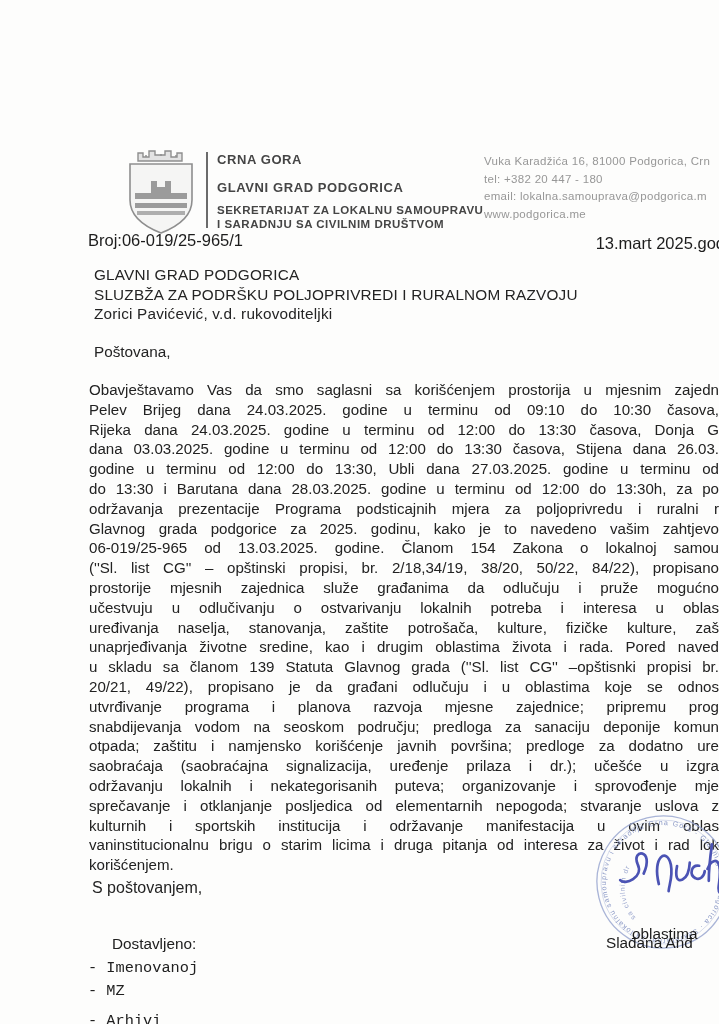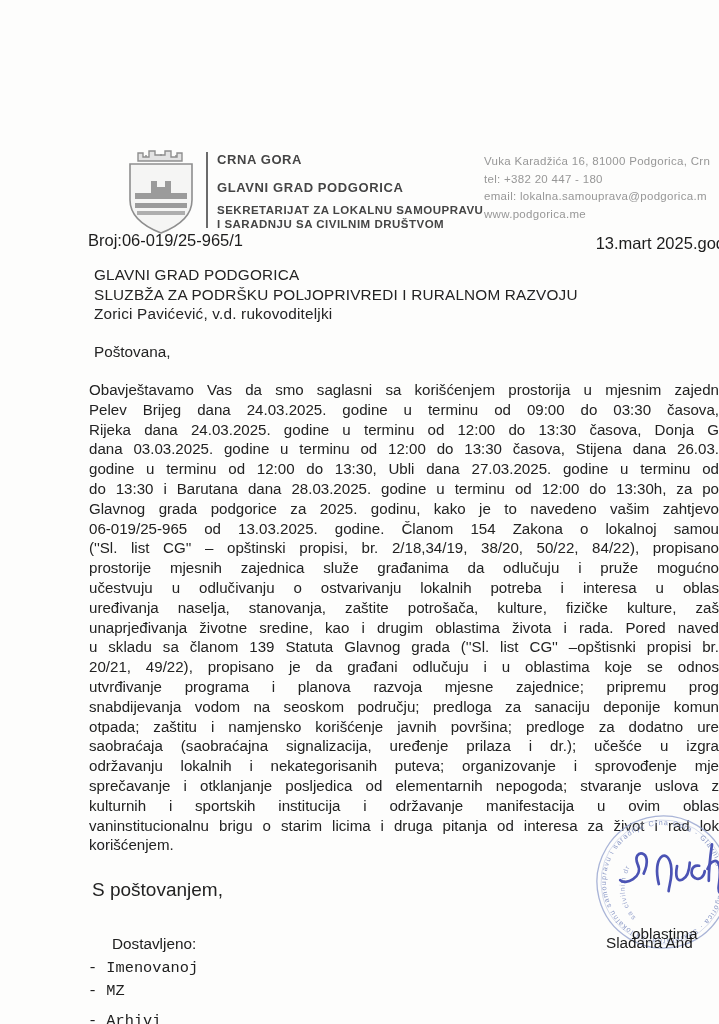--- a/index.html
+++ b/index.html
@@ -24,21 +24,21 @@
   .addressee { position:absolute; left:94px; top:265px; font-size:15.3px; line-height:19.5px;
                color:#242424; white-space:nowrap; letter-spacing:.2px; }
   .salutation { position:absolute; left:94px; top:343px; font-size:15.3px; }
   
   .body-text { position:absolute; left:89px; top:381px; width:630px; }
   .body-text .line {
     height:19.8px; overflow:hidden; font-size:15.1px; color:#222;
     text-align:justify; text-align-last:justify; word-spacing:1px;
   }
   .body-text .line:last-child { text-align-last:left; }
-  .closing { position:absolute; left:92px; top:879px; font-size:19px; }
+  .closing { position:absolute; left:92px; top:879px; font-size:16px; }
   
   .stamp { position:absolute; left:578px; top:800px; }
   .signer-name { position:absolute; left:606px; top:902px; font-size:15.3px; color:#1b1b1b; white-space:nowrap;margin-top:32px; }
   .signer-title { position:absolute; left:632px; top:925px; font-size:15.3px; color:#1b1b1b; white-space:nowrap; }
   
   .distribution { position:absolute; left:88px; top:935px; font-size:15.3px; color:#202020; }
   .distribution .heading { padding-left:24px; margin-bottom:4px; }
   .distribution .item { line-height:23px;font-family:Liberation Mono, monospace; }
   .distribution .item:last-child { margin-top:7px; }
 </style>
@@ -82,25 +82,26 @@
   <div class="addressee">
     <div>GLAVNI GRAD PODGORICA</div>
     <div>SLUZBŽA ZA PODRŠKU POLJOPRIVREDI I RURALNOM RAZVOJU</div>
     <div>Zorici Pavićević, v.d. rukovoditeljki</div>
   </div>
 
   <div class="salutation">Poštovana,</div>
 
   <div class="body-text">
       <div class="line">Obavještavamo Vas da smo saglasni sa korišćenjem prostorija u mjesnim zajedn</div>
-      <div class="line">Pelev Brijeg dana 24.03.2025. godine u terminu od 09:00 do 03:30 časova,</div>
+      <div class="line">Pelev Brijeg dana 24.03.2025. godine u terminu od 09:10 do 10:30 časova,</div>
       <div class="line">Rijeka dana 24.03.2025. godine u terminu od 12:00 do 13:30 časova, Donja G</div>
       <div class="line">dana 03.03.2025. godine u terminu od 12:00 do 13:30 časova, Stijena dana 26.03.</div>
       <div class="line">godine u terminu od 12:00 do 13:30, Ubli dana 27.03.2025. godine u terminu od</div>
       <div class="line">do 13:30 i Barutana  dana 28.03.2025. godine u terminu od 12:00 do 13:30h, za po</div>
+      <div class="line">održavanja prezentacije Programa podsticajnih mjera za poljoprivredu i ruralni r</div>
       <div class="line">Glavnog grada podgorice za 2025. godinu, kako je to navedeno vašim zahtjevo</div>
       <div class="line">06-019/25-965  od 13.03.2025. godine.  Članom 154 Zakona o lokalnoj samou</div>
       <div class="line">(''Sl. list CG'' – opštinski propisi, br. 2/18,34/19, 38/20, 50/22, 84/22), propisano</div>
       <div class="line">prostorije mjesnih zajednica služe građanima da odlučuju i pruže mogućno</div>
       <div class="line">učestvuju u odlučivanju o ostvarivanju lokalnih potreba i interesa u oblas</div>
       <div class="line">uređivanja naselja, stanovanja, zaštite potrošača, kulture, fizičke kulture, zaš</div>
       <div class="line">unaprjeđivanja životne sredine, kao i drugim oblastima života i rada. Pored naved</div>
       <div class="line">u skladu sa članom 139  Statuta Glavnog grada (''Sl. list CG'' –opštisnki propisi br.</div>
       <div class="line">20/21, 49/22), propisano je da građani odlučuju i u oblastima koje se odnos</div>
       <div class="line">utvrđivanje programa i planova razvoja mjesne zajednice; pripremu prog</div>

